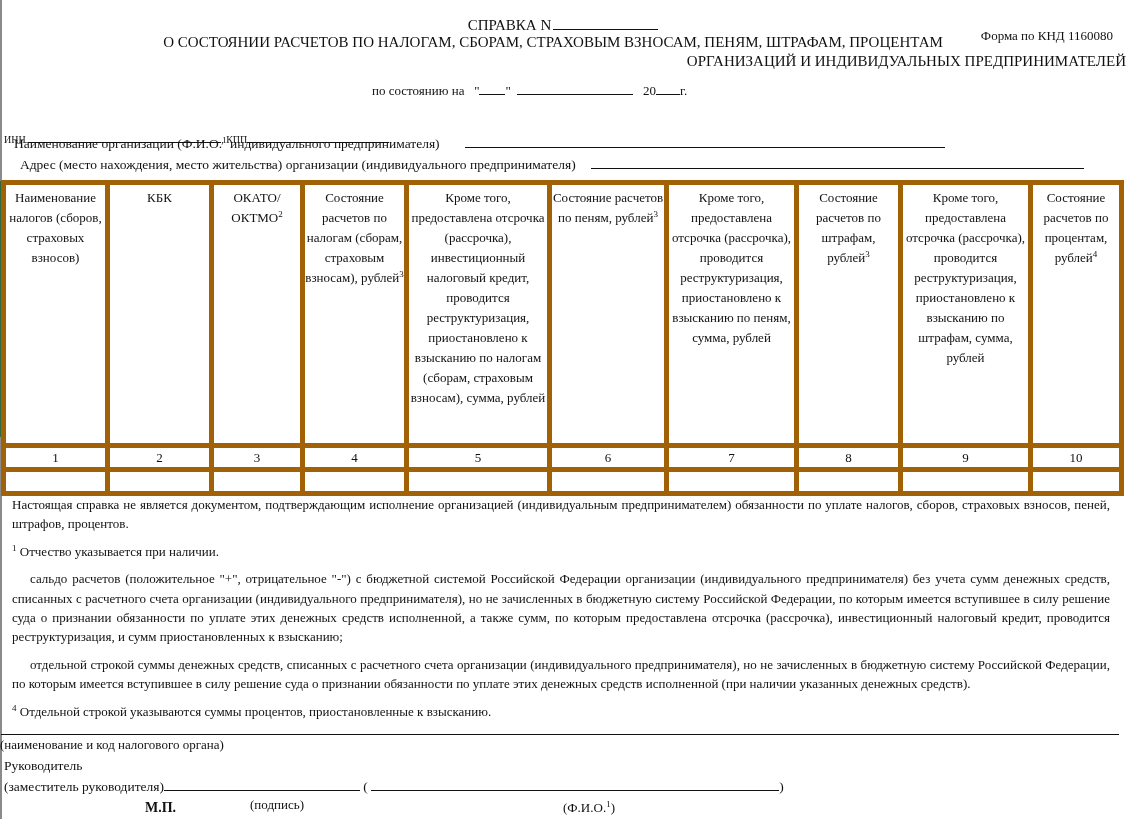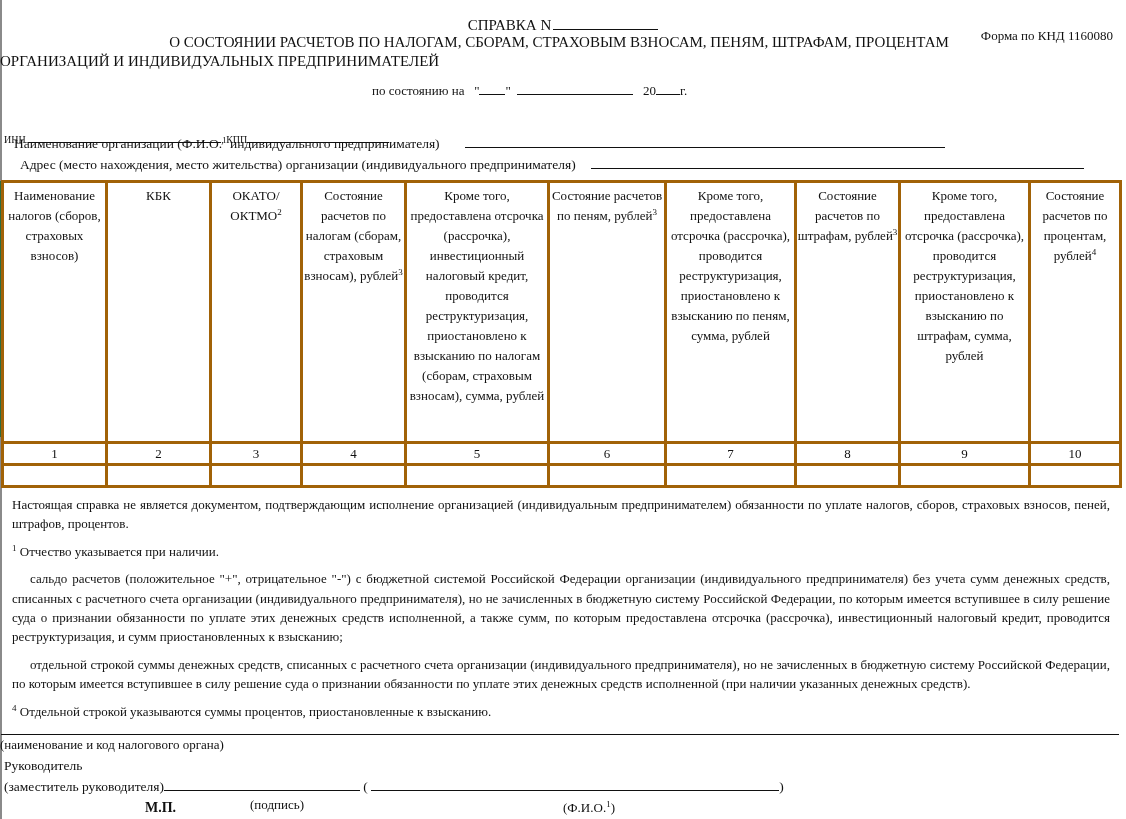--- a/index.html
+++ b/index.html
@@ -7,34 +7,34 @@
     width: 1126px; height: 819px; overflow: hidden; background: #ffffff;
     font-family: "Liberation Serif", "DejaVu Serif", serif; color: #111;
     position: relative; font-size: 13px;
   }
   .left-edge { position: absolute; left: 0; top: 0; width: 2px; height: 819px; background: #8a8a8a; }
   .left-edge-green { position: absolute; left: 0; top: 181px; width: 2px; height: 256px; background: #2e6b3c; }
   .abs { position: absolute; white-space: nowrap; }
   .form-code { right: 13px; top: 5px; font-size: 13px; margin-top: 23px; }
   .title1 { left: 0; width: 1126px; top: 15px; text-align: center; font-size: 15px; }
   .title1 .num-line { display: inline-block; width: 105px; border-bottom: 1px solid #111; height: 14px; vertical-align: baseline; margin-left: 2px; }
-  .title2 { left: 6px; width: 1106px; top: 34px; text-align: center; font-size: 15px; }
-  .title3 { left: 0; width: 1126px; top: 53px; text-align: left; font-size: 15px; }
+  .title2 { left: 0; width: 1106px; top: 34px; text-align: center; font-size: 15px; }
+  .title3 { left: 0; width: 1126px; top: 53px; text-align: right; font-size: 15px; }
   .date-line { left: 372px; top: 81px; font-size: 13px; }
   .u { display: inline-block; border-bottom: 1px solid #111; height: 13px; vertical-align: baseline; }
   .inn { left: 4px; top: 129px; font-size: 10px; }
   .org-name { left: 14px; top: 134px; font-size: 13.5px; }
   .address { left: 20px; top: 155px; font-size: 13.5px; }
   sup { font-size: 9px; vertical-align: super; line-height: 0; }
   table.main {
     position: absolute; left: 1px; top: 180px; width: 1118px;
     border-collapse: collapse; table-layout: fixed; font-size: 13px;
   }
   table.main td, table.main th {
-    border: 3px solid #a16207; padding: 0; text-align: center; vertical-align: top;
+    border: 5px solid #a16207; padding: 0; text-align: center; vertical-align: top;
     font-weight: normal; line-height: 20px;
   }
   table.main th { height: 255px; overflow: hidden; }
   table.main th .hwrap { height: 255px; overflow: hidden; padding-top: 3px; }
   table.main tr.nums td { height: 19px; line-height: 19px; }
   table.main tr.empty td { height: 19px; }
   .notes { position: absolute; left: 4px; top: 487px; width: 1114px; font-size: 13px; line-height: 19.4px; }
   .notes p { margin: 8px; text-align: justify; }
   .notes .ind { text-indent: 18px; }
   .tax-line { position: absolute; left: 1px; top: 734px; width: 1118px; border-top: 1px solid #111; }

